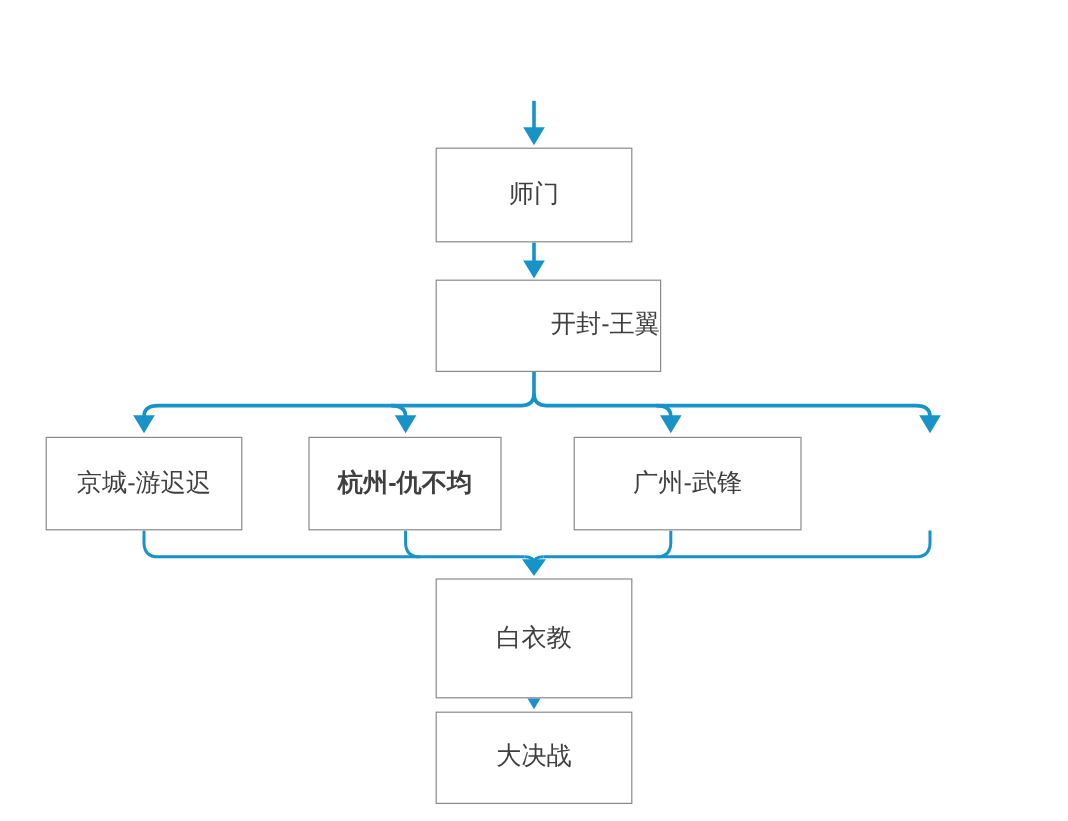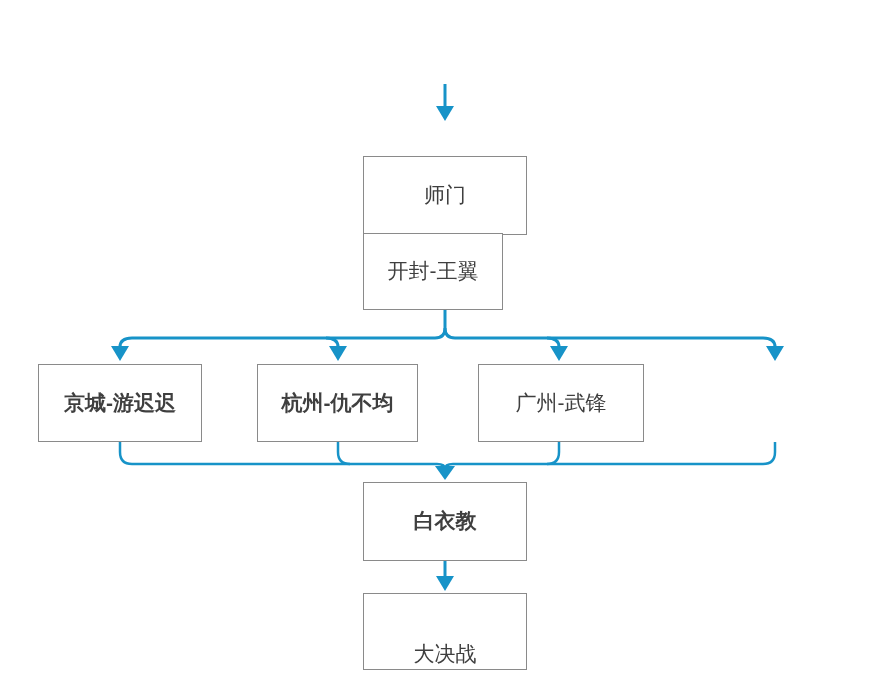--- a/index.html
+++ b/index.html
@@ -27,28 +27,28 @@
     background:#ffffff;
     display:flex;align-items:center;justify-content:center;
     text-align:center;
     color:var(--node-text);
     font-size:21px;
     line-height:1.45;
     white-space:pre-line;
   }
   
   .n0{left:363px;top:7px;width:164px;height:77px;}
-  .n1{left:363px;top:123px;width:164px;height:79px;margin-top:33px;}
-  .n2{left:363px;top:233px;width:140px;height:77px;}
-  .n3{left:38px;top:364px;width:164px;height:78px;font-weight:bold;}
+  .n1{left:363px;top:123px;width:164px;height:79px;}
+  .n2{left:363px;top:233px;width:188px;height:77px;justify-content:flex-end;}
+  .n3{left:38px;top:364px;width:164px;height:78px;}
   .n4{left:257px;top:364px;width:161px;height:78px;font-weight:bold;}
-  .n5{left:478px;top:364px;width:166px;height:78px;}
+  .n5{left:478px;top:364px;width:190px;height:78px;}
   .n6{left:695px;top:364px;width:160px;height:78px;}
-  .n7{left:363px;top:482px;width:164px;height:79px;font-weight:bold;}
-  .n8{left:363px;top:593px;width:164px;height:77px;align-items:flex-end;}
+  .n7{left:363px;top:482px;width:164px;height:100px;}
+  .n8{left:363px;top:593px;width:164px;height:77px;}
 </style>
 </head>
 <body>
 
 <div class="canvas">
 
   <svg class="edges" viewBox="0 0 890 684" aria-hidden="true">
 
     <path class="edge" d="M445,84 V107"></path>
     <polygon class="head" points="436,106 454,106 445,121"></polygon>

